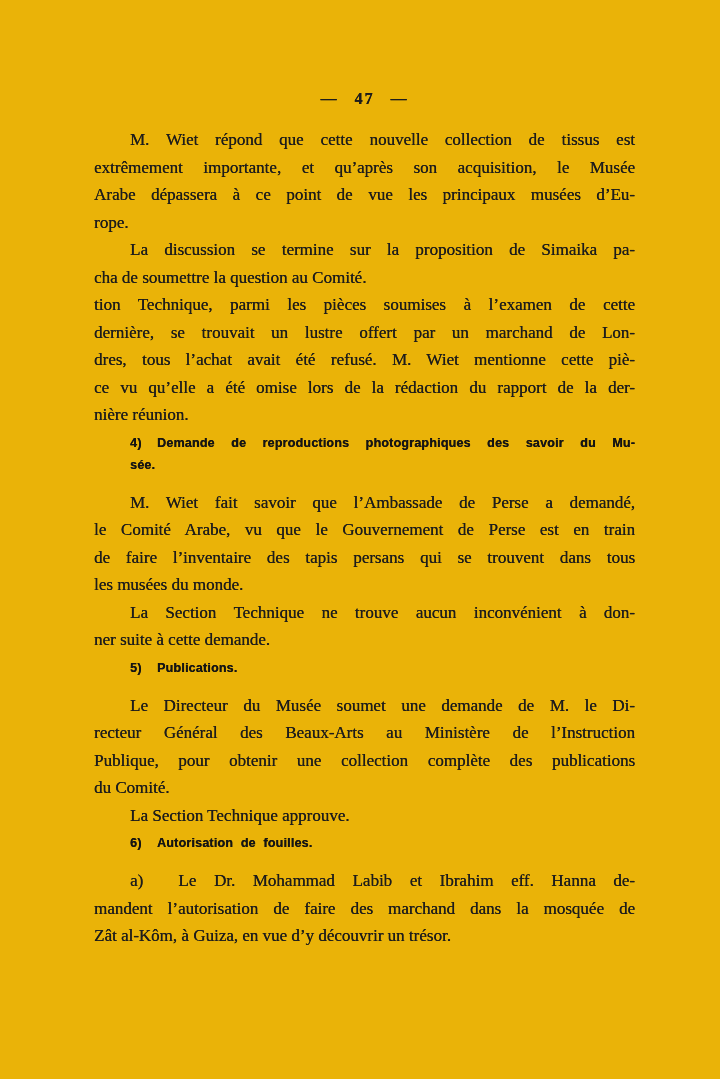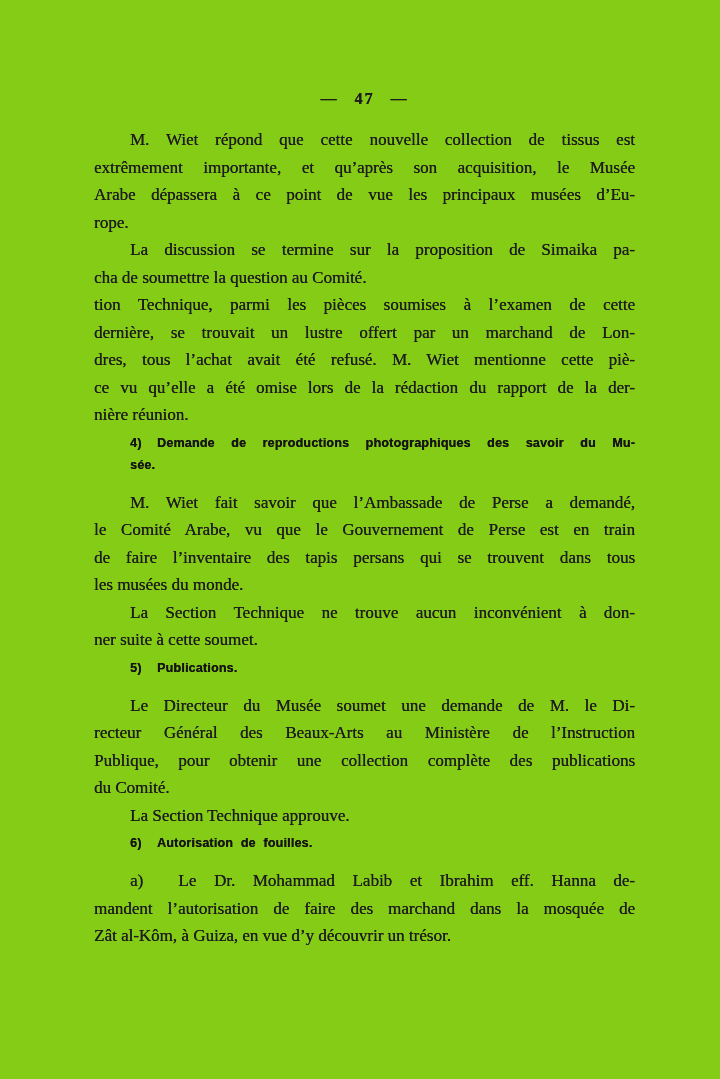--- a/index.html
+++ b/index.html
@@ -4,21 +4,21 @@
 <style>
   html, body { margin: 0; padding: 0; }
   body {
     width: 720px; height: 1079px;
     background: #ffffff;
     font-family: "Liberation Serif", "DejaVu Serif", serif;
   }
   .sheet {
     position: relative;
     width: 720px; height: 1079px;
-    background: #84cc16;
+    background: #eab308;
     color: #1e1d1c;
     overflow: hidden;
   }
   .textcol {
     position: absolute;
     left: 94px; top: 90px; width: 541px;
     font-size: 17px;
     text-shadow: 0.25px 0 0 currentColor; 
   }
   .pagenum {
@@ -85,21 +85,21 @@
 
     <div>
       <div class="ln first j">M. Wiet fait savoir que l’Ambassade de Perse a demandé,</div>
       <div class="ln j">le Comité Arabe, vu que le Gouvernement de Perse est en train</div>
       <div class="ln j">de faire l’inventaire des tapis persans qui se trouvent dans tous</div>
       <div class="ln">les musées du monde.</div>
     </div>
 
     <div>
       <div class="ln first j">La Section Technique ne trouve aucun inconvénient à don-</div>
-      <div class="ln">ner suite à cette soumet.</div>
+      <div class="ln">ner suite à cette demande.</div>
     </div>
 
     <div class="heading">
       <div class="h-line1">
         <span class="h-num">5)</span>
         <span class="h-text">Publications.</span>
       </div>
     </div>
 
     <div>

